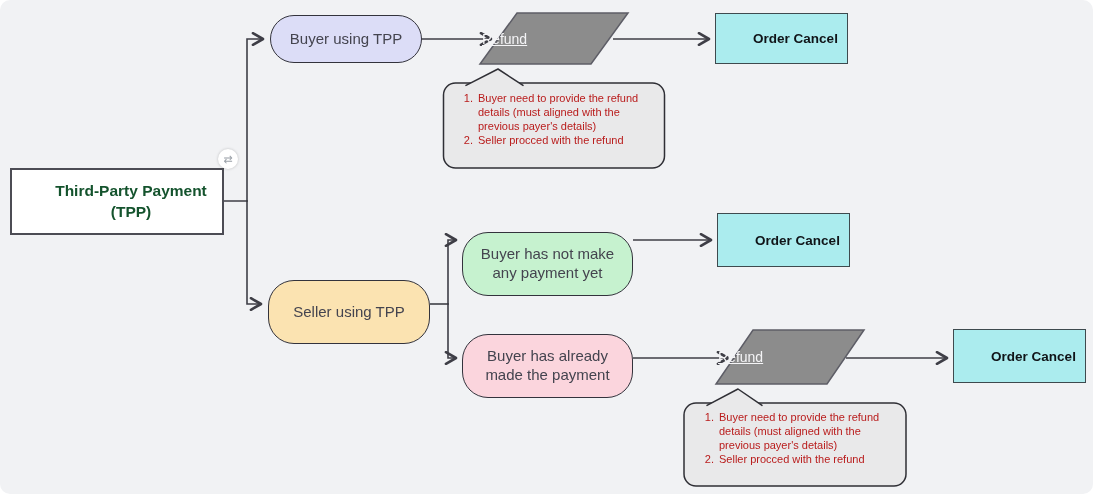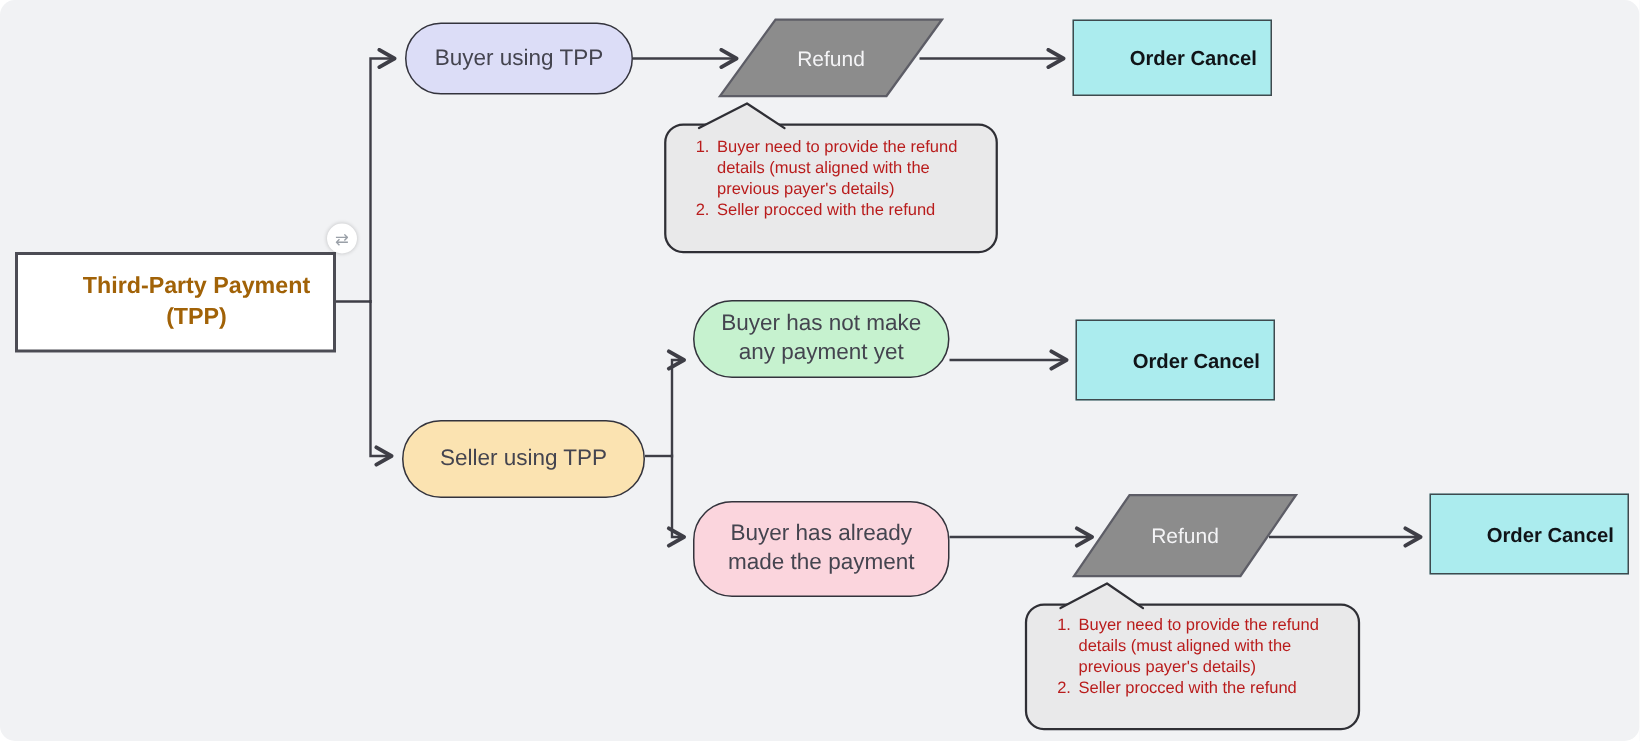--- a/index.html
+++ b/index.html
@@ -14,44 +14,44 @@
   .layer{position:absolute;inset:0;width:1093px;height:494px;}
   .node{
     position:absolute;box-sizing:border-box;
     display:flex;align-items:center;justify-content:center;
     text-align:center;cursor:default;padding-left:28px;
   }
   .root{
     left:10px;top:168px;width:214px;height:67px;
     background:var(--root_fill,#fff);
     border:2px solid var(--root_stroke,#4c4c54);
-    font-size:15.5px;font-weight:600;color:#a16207;line-height:1.3;
+    font-size:15.5px;font-weight:600;color:#14532d;line-height:1.3;
   }
   .root .lbl{white-space:pre-line;}
   .pill{
     border-radius:26px;
     border:1.6px solid var(--shape_stroke,#33333c);
     font-size:15px;color:var(--text_dark,#44444f);
     line-height:1.25;padding:2px 14px;
   }
   .pill-buyer{left:270px;top:15px;width:152px;height:48px;background:var(--buyer_fill);}
-  .pill-seller{left:268px;top:280px;width:162px;height:52px;background:var(--seller_fill);}
-  .pill-green{left:462px;top:200px;width:171px;height:52px;background:var(--green_fill);}
+  .pill-seller{left:268px;top:280px;width:162px;height:64px;background:var(--seller_fill);}
+  .pill-green{left:462px;top:232px;width:171px;height:64px;background:var(--green_fill);}
   .pill-pink{left:462px;top:334px;width:171px;height:64px;background:var(--pink_fill);}
   .cancel{
     background:var(--cancel_fill);
     border:1.8px solid var(--cancel_stroke,#3e4a4e);
     font-size:13.5px;font-weight:600;color:#101418;
   }
   .cancel-1{left:715px;top:13px;width:133px;height:51px;}
   .cancel-2{left:717px;top:213px;width:133px;height:54px;}
   .cancel-3{left:953px;top:329px;width:133px;height:54px;}
   .refund-label{
-    position:absolute;display:flex;align-items:center;justify-content:center;
-    color:var(--refund_text,#f4f4f6);font-size:14px;pointer-events:none;
+    position:absolute;display:flex;align-items:center;justify-content:flex-start;
+    color:var(--refund_text,#f4f4f6);font-size:14px;pointer-events:none;text-decoration:underline;
   }
   .refund-label-1{left:482px;top:13px;width:144px;height:51px;}
   .refund-label-2{left:718px;top:330px;width:144px;height:54px;}
   .note-text{
     position:absolute;color:#b91c1c;font-size:11px;line-height:1.28;
     pointer-events:none;
   }
   .note-text ol{margin:0;padding:0 0 0 20px;}
   .note-text li{margin:0;padding-left:2px;}
   .note-text-1{left:456px;top:91px;width:192px;}

